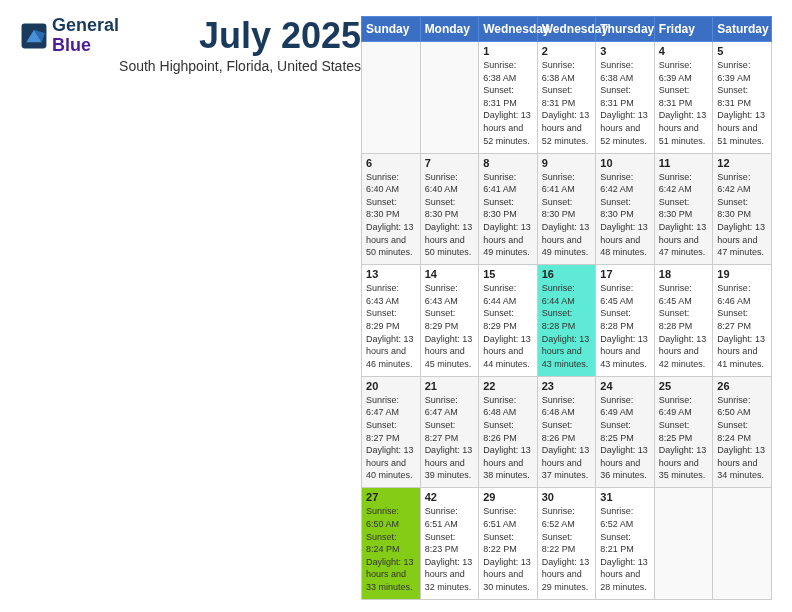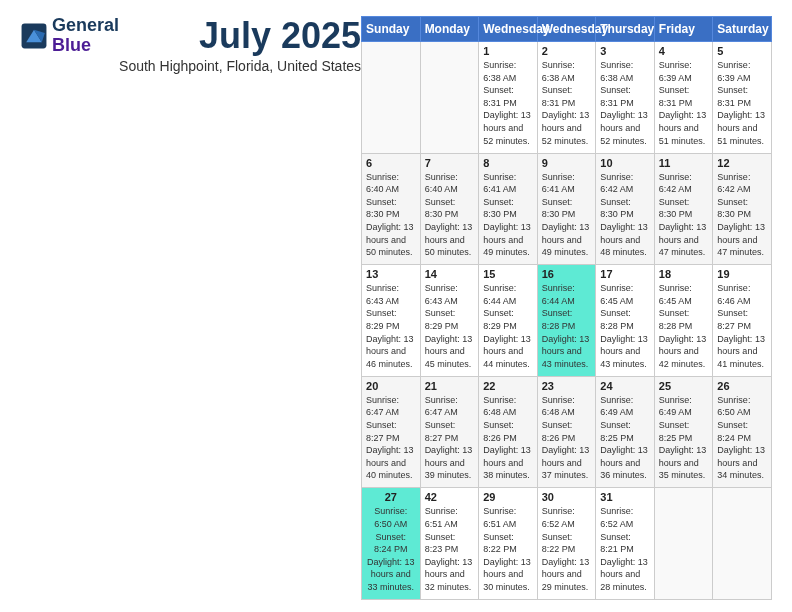--- a/index.html
+++ b/index.html
@@ -288,21 +288,21 @@
 Daylight: 13 hours and 35 minutes.</div>
           </td>
           <td style="background: rgb(245, 245, 245); margin-top: 28px;">
             <span class="day-num">26</span>
             <div class="day-info" style="white-space: pre-line;">Sunrise: 6:50 AM
 Sunset: 8:24 PM
 Daylight: 13 hours and 34 minutes.</div>
           </td>
         </tr>
         <tr>
-          <td style="background: #5eead4; text-align: center;">
+          <td style="background: #84cc16;">
             <span class="day-num">27</span>
             <div class="day-info" style="white-space: pre-line;">Sunrise: 6:50 AM
 Sunset: 8:24 PM
 Daylight: 13 hours and 33 minutes.</div>
           </td>
           <td style="background: rgb(255, 255, 255);">
             <span class="day-num">42</span>
             <div class="day-info" style="white-space: pre-line;">Sunrise: 6:51 AM
 Sunset: 8:23 PM
 Daylight: 13 hours and 32 minutes.</div>

